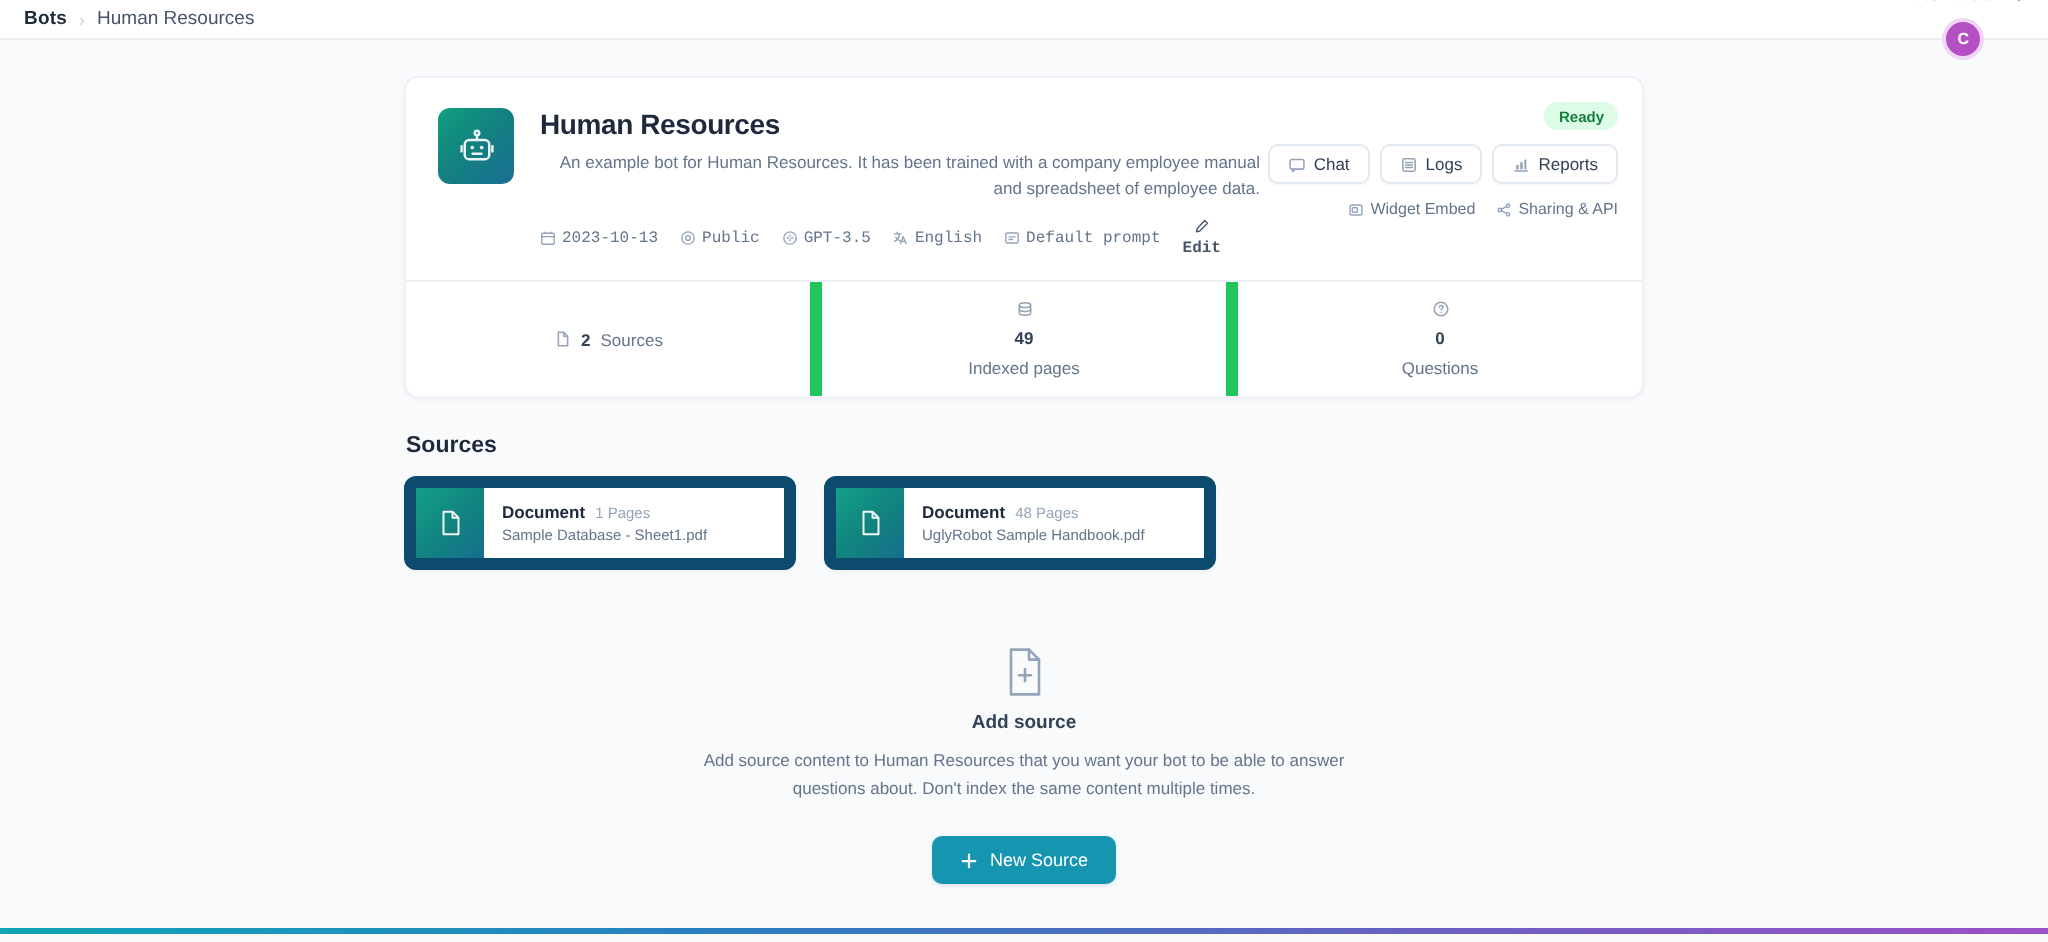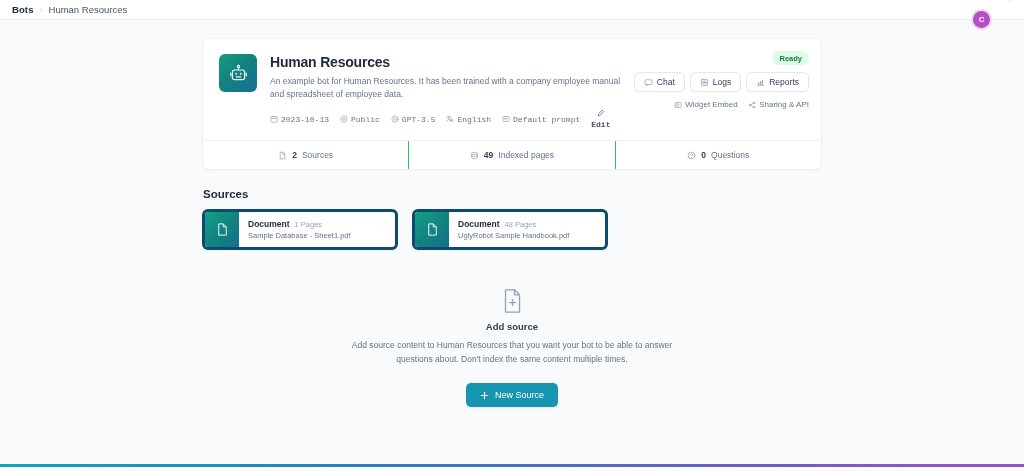--- a/index.html
+++ b/index.html
@@ -62,21 +62,21 @@
   .bot-avatar {
     width: 38px; height: 38px; flex: 0 0 38px;
     border-radius: 6px;
     background: linear-gradient(135deg, #13a07f 0%, #12827f 45%, #1a6f94 100%);
     display: flex; align-items: center; justify-content: center;
     margin-right: 13px;
   }
   .bot-info { flex: 1; min-width: 0; padding-right: 175px; }
   .bot-title { font-size: 14px; font-weight: bold; color: #1e293b; letter-spacing: -.2px; }
   .bot-desc {
-    font-size: 8.5px; color: #64748b; line-height: 1.55; margin-top: 5px; max-width: 378px;
+    font-size: 8.5px; color: #64748b; line-height: 1.55; margin-top: 5px; max-width: 378px; text-align: right;
   }
   .bot-meta {
     display: flex; align-items: center; gap: 11px; margin-top: 8px; flex-wrap: wrap;
   }
   .meta-item { display: flex; align-items: center; gap: 3px; font-size: 8px; color: #64748b; font-family: Liberation Mono, monospace; }
   .meta-item.edit { color: #475569; font-weight: bold; flex-direction: column; }
 
   
   .bot-actions {
     position: absolute; top: 12px; right: 12px;
@@ -101,32 +101,32 @@
     display: flex; align-items: center; gap: 3.5px;
     font-size: 8px; color: #64748b; cursor: pointer;
   }
 
   
   .stats-row { display: flex; border-top: 1px solid #eef1f5; }
   .stat-cell {
     flex: 1; display: flex; align-items: center; justify-content: center;
     gap: 5px; padding: 9px 0; font-size: 8.5px; color: #64748b;
   }
-  .stat-cell + .stat-cell { border-left: 1px solid #22c55e; }
+  .stat-cell + .stat-cell { border-left: 6px solid #22c55e; flex-direction: column; }
   .stat-num { font-weight: bold; color: #334155; }
 
   
   .sources-head {
     font-size: 11.5px; font-weight: bold; color: #1e293b;
     margin: 18px 0 9px 1px;
   }
   .source-grid { display: flex; gap: 14px; }
   .source-card {
     flex: 0 0 196px;
-    background: #fff; border: 3px solid #0c4a6e; border-radius: 6px;
+    background: #fff; border: 6px solid #0c4a6e; border-radius: 6px;
     box-shadow: 0 1px 2px rgba(15,23,42,.04);
     display: flex; align-items: stretch; overflow: hidden; cursor: pointer;
   }
   .source-icon {
     width: 34px; flex: 0 0 34px;
     background: linear-gradient(135deg, #12a08a 0%, #12847f 50%, #156f8e 100%);
     display: flex; align-items: center; justify-content: center;
   }
   .source-body { padding: 7px 9px; display: flex; flex-direction: column; justify-content: center; gap: 2px; }
   .source-type-row { display: flex; align-items: baseline; gap: 5px; }

